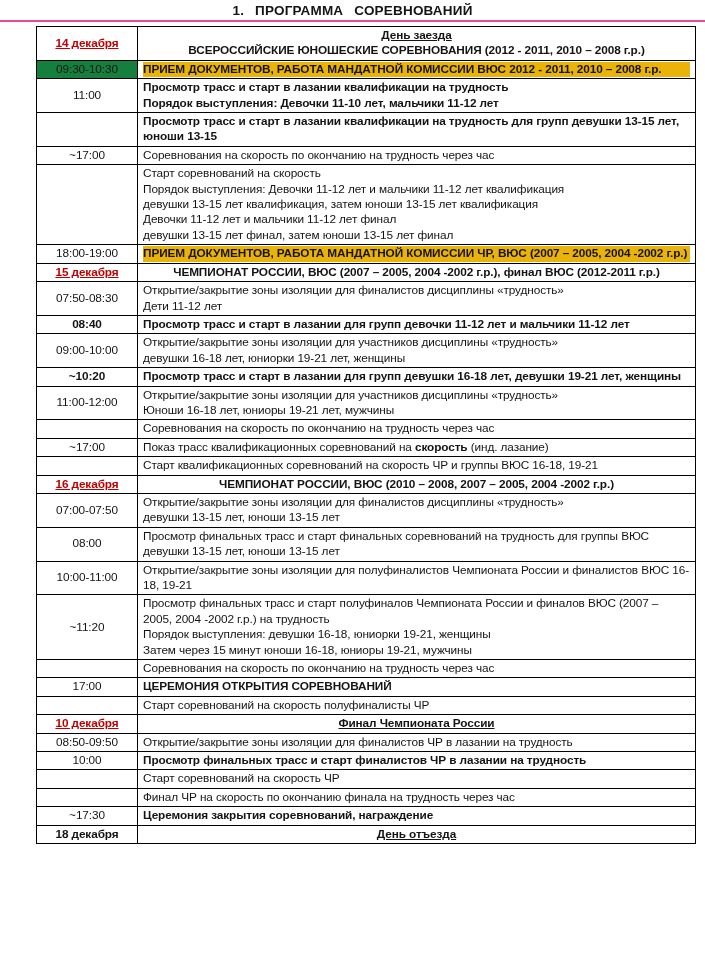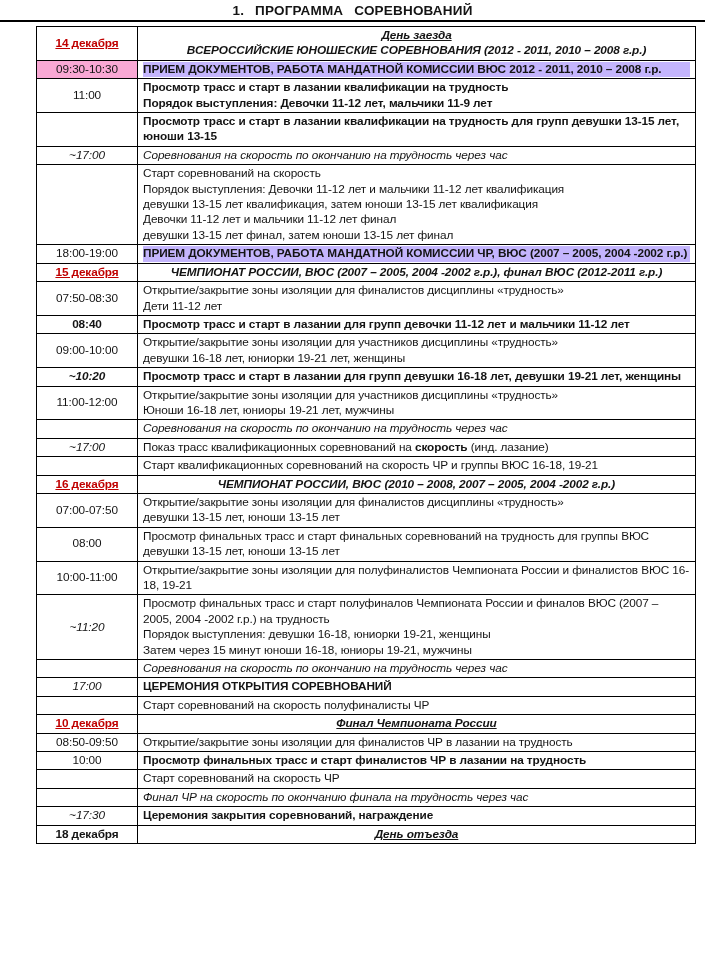--- a/index.html
+++ b/index.html
@@ -2,41 +2,41 @@
 <html><head>
 <meta charset="utf-8">
 <style>
   html,body{margin:0;padding:0;}
   body{
     width:705px;height:960px;overflow:hidden;background:#ffffff;
     font-family:"Liberation Sans",sans-serif;color:#141414;
   }
   .page-title{
     font-weight:bold;font-size:13.5px;text-align:center;
-    padding:3px 0 2px 0;border-bottom:2px solid #000000;
+    padding:3px 0 2px 0;border-bottom:2px solid #ec4899;
     word-spacing:7px;letter-spacing:0.2px;
   }
   table.program{
     border-collapse:collapse;table-layout:fixed;
     margin:4px 0 0 36px;width:660px;padding-left:32px;
   }
   td{
     border:1px solid #000;
     padding:1px 5px;vertical-align:middle;
     font-size:11.8px;line-height:15.4px;letter-spacing:-0.1px;
   }
   td.time-cell{width:96px;text-align:center;padding:1px 2px;}
   td.desc-cell{}
-  .center{text-align:center;font-style:italic;}
+  .center{text-align:center;}
   .b{font-weight:bold;}
-  .i{font-style:italic;}
+  .i{}
   .u{text-decoration:underline;}
   .red{color:#c00000;}
-  .hl{background:#c4b5fd;}
-  td.time-hl{background:#f9a8d4;text-align:center;}
+  .hl{background:#eab308;}
+  td.time-hl{background:#15803d;text-align:center;}
   .line{min-height:15px;}
 </style>
 </head>
 <body>
 
 <div class="page-title">1. ПРОГРАММА СОРЕВНОВАНИЙ</div>
 
 <table class="program">
   <tbody id="program-body">
       <tr>
@@ -49,21 +49,21 @@
       <tr>
         <td class="time-cell time-hl"><span class="">09:30-10:30</span></td>
         <td class="desc-cell">
           <div class="line b hl">ПРИЕМ ДОКУМЕНТОВ, РАБОТА МАНДАТНОЙ КОМИССИИ ВЮС 2012 - 2011, 2010 – 2008 г.р.</div>
         </td>
       </tr>
       <tr>
         <td class="time-cell"><span class="">11:00</span></td>
         <td class="desc-cell">
           <div class="line b">Просмотр трасс и старт в лазании квалификации на трудность</div>
-          <div class="line b">Порядок выступления: Девочки 11-12 лет, мальчики 11-9 лет</div>
+          <div class="line b">Порядок выступления: Девочки 11-10 лет, мальчики 11-12 лет</div>
         </td>
       </tr>
       <tr>
         <td class="time-cell"><span class=""></span></td>
         <td class="desc-cell">
           <div class="line b">Просмотр трасс и старт в лазании квалификации на трудность для групп девушки 13-15 лет, юноши 13-15</div>
         </td>
       </tr>
       <tr>
         <td class="time-cell"><span class="i">~17:00</span></td>

